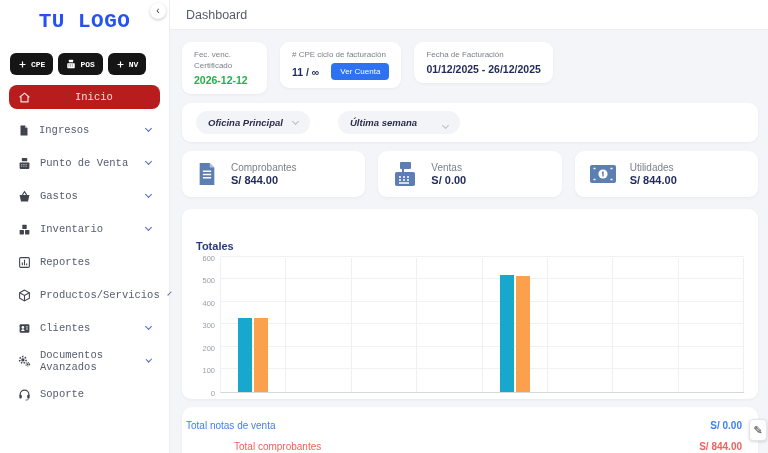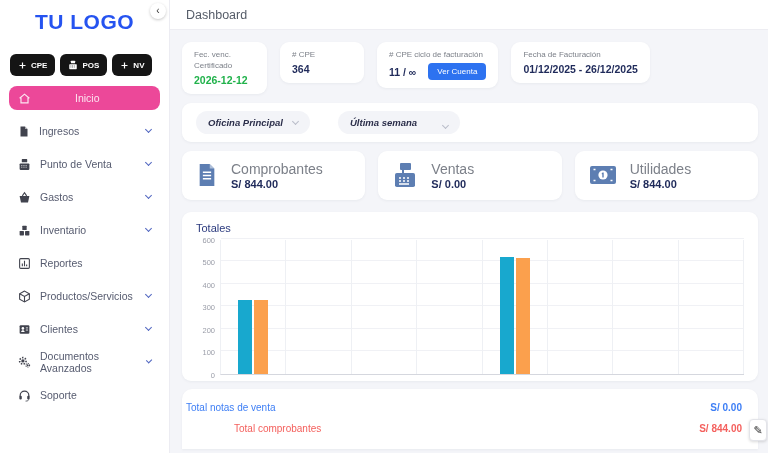--- a/index.html
+++ b/index.html
@@ -1,34 +1,34 @@
 <!DOCTYPE html>
 <html><head>
 <meta charset="utf-8">
 <style>
   * { margin:0; padding:0; box-sizing:border-box; }
   html,body { background:#e9eaee; }
   body { font-family:"Liberation Sans", sans-serif; }
   .app { position:relative; width:768px; height:453px; background:#f4f5f9; display:flex; overflow:hidden; }
 
   
-  .sidebar { width:170px; min-width:170px; background:#fff; border-right:1px solid #ececf2; padding:6px 9px 0 9px; display:flex; flex-direction:column; z-index:2; }
+  .sidebar { width:170px; min-width:170px; background:#fff; border-right:1px solid #ececf2; padding:6px 9px 0 9px; display:flex; flex-direction:column; z-index:2;font-family:Liberation Mono, monospace; }
   .logo { color:#2553f0; font-size:21px; font-weight:800; text-align:center; letter-spacing:.5px; padding:4px 0 10px 0; }
   .user-card { background:#f2f2f8; border-radius:9px; padding:7px 8px; display:flex; align-items:center; gap:7px; }
   .avatar { width:26px; height:26px; min-width:26px; border-radius:50%; background:#fff; display:flex; align-items:center; justify-content:center; color:#5a5f6e; box-shadow:0 1px 2px rgba(0,0,0,.08); }
   .user-meta { flex:1; line-height:1.25; overflow:hidden; }
   .user-name { font-size:10px; font-weight:700; color:#2b2e4a; }
   .user-email { font-size:7.5px; color:#8d90a0; white-space:nowrap; }
   .gear { color:#4c4f5c; font-size:13px; cursor:pointer; }
   .quick-actions { display:flex; gap:5px; margin:10px 1px 10px 1px; }
   .qa-btn { flex:0 0 auto; background:#151515; color:#fff; border:none; border-radius:6px; padding:6px 8px; font-size:8px; font-weight:700; display:flex; align-items:center; gap:4px; cursor:pointer; font-family:inherit; }
   .menu { display:flex; flex-direction:column; }
   .menu-item { display:flex; align-items:center; gap:9px; height:24px; padding:0 9px; margin-bottom:9px; border-radius:8px; color:#565b6f; font-size:10.5px; cursor:pointer; }
   .menu-item .mi-icon { color:#41434e; display:flex; }
-  .menu-item.active { background:#ec4899; color:rgba(255,255,255,.85);gap:44px; }
+  .menu-item.active { background:#b91c1c; color:rgba(255,255,255,.85);gap:44px; }
   .menu-item.active .mi-icon { color:rgba(255,255,255,.85); }
   .mi-chev { margin-left:auto; width:5px; height:5px; border-right:1.5px solid #5066c0; border-bottom:1.5px solid #5066c0; transform:rotate(45deg); margin-top:-3px; }
 
   
   .main { flex:1; display:flex; flex-direction:column; min-width:0; }
   .topbar { height:30px; background:#fff; display:flex; align-items:center; padding-left:16px; border-bottom:1px solid #ededf2; }
   .topbar-title { font-size:12.5px; color:#555c68; }
   .collapse-btn { position:absolute; left:150px; top:3px; width:16px; height:16px; border-radius:50%; background:#fff; border:none; box-shadow:0 1px 3px rgba(0,0,0,.22); color:#333; font-size:10px; line-height:14px; cursor:pointer; z-index:3; padding:0; }
   .content { flex:1; padding:12px 10px 0 12px; overflow:hidden; position:relative; }
 
@@ -48,26 +48,26 @@
   
   .filter-card { margin-top:9px; padding:8px 14px; display:flex; gap:28px;font-style:italic; }
   .select-pill { background:#f3f4f8; border-radius:14px; padding:6px 12px; width:114px; display:flex; align-items:center; justify-content:space-between; font-size:9.5px; font-weight:600; color:#2b2e4a; cursor:pointer; }
   .select-pill.wide { width:122px;align-items:flex-end; }
   .pill-chev { width:5px; height:5px; border-right:1.5px solid #b9bcc9; border-bottom:1.5px solid #b9bcc9; transform:rotate(45deg); margin-top:-2px; }
 
   
   .stat-row { display:flex; gap:13px; margin-top:9px; }
   .stat-card { flex:1; padding:10px 14px; display:flex; align-items:center; gap:13px; }
   .stat-icon { color:#5d7eb2; display:flex; }
-  .stat-label { font-size:14px; color:#7c8089; }
+  .stat-label { font-size:10px; color:#7c8089; }
   .stat-value { font-size:11px; font-weight:700; color:#1f2a5a; margin-top:1px; }
 
   
   .chart-card { margin-top:12px; padding:10px 14px 6px 14px; }
-  .chart-title { font-size:11px; font-weight:400; color:#2b3a7e; margin-bottom:6px; }
+  .chart-title { font-size:11px; font-weight:700; color:#2b3a7e; margin-bottom:6px;margin-top:21px; }
   .chart { display:flex; }
   .y-axis { position:relative; width:24px; height:135px; }
   .y-label { position:absolute; right:5px; transform:translateY(50%); font-size:7.5px; color:#9a9da8; }
   .plot-wrap { flex:1; min-width:0; }
   .plot { position:relative; height:135px; border-left:1px solid #eef0f4; border-bottom:1px solid #d5d7de; display:flex; }
   .gridline { position:absolute; left:0; right:0; height:1px; background:#f0f1f5; }
   .plot-col { flex:1; position:relative; border-right:1px solid #eef0f4; }
   .bar-group { position:absolute; bottom:0; left:50%; transform:translateX(-50%); display:flex; gap:2px; align-items:flex-end; }
   .bar { width:14px; }
   .x-axis { display:flex; margin-left:1px; }
@@ -235,24 +235,20 @@
     <header class="topbar">
       <span class="topbar-title">Dashboard</span>
     </header>
 
     <div class="content">
 
       <div class="info-row">
         <div class="card info-card cert">
           <div class="info-label">Fec. venc. Certificado</div>
           <div class="info-value">2026-12-12</div>
-        </div>
-        <div class="card info-card cpe">
-          <div class="info-label"># CPE</div>
-          <div class="info-value">364</div>
         </div>
         <div class="card info-card">
           <div class="info-label"># CPE ciclo de facturación</div>
           <div class="ciclo-row">
             <span class="info-value">11 / ∞</span>
             <button class="btn-blue">Ver Cuenta</button>
           </div>
         </div>
         <div class="card info-card">
           <div class="info-label">Fecha de Facturación</div>

